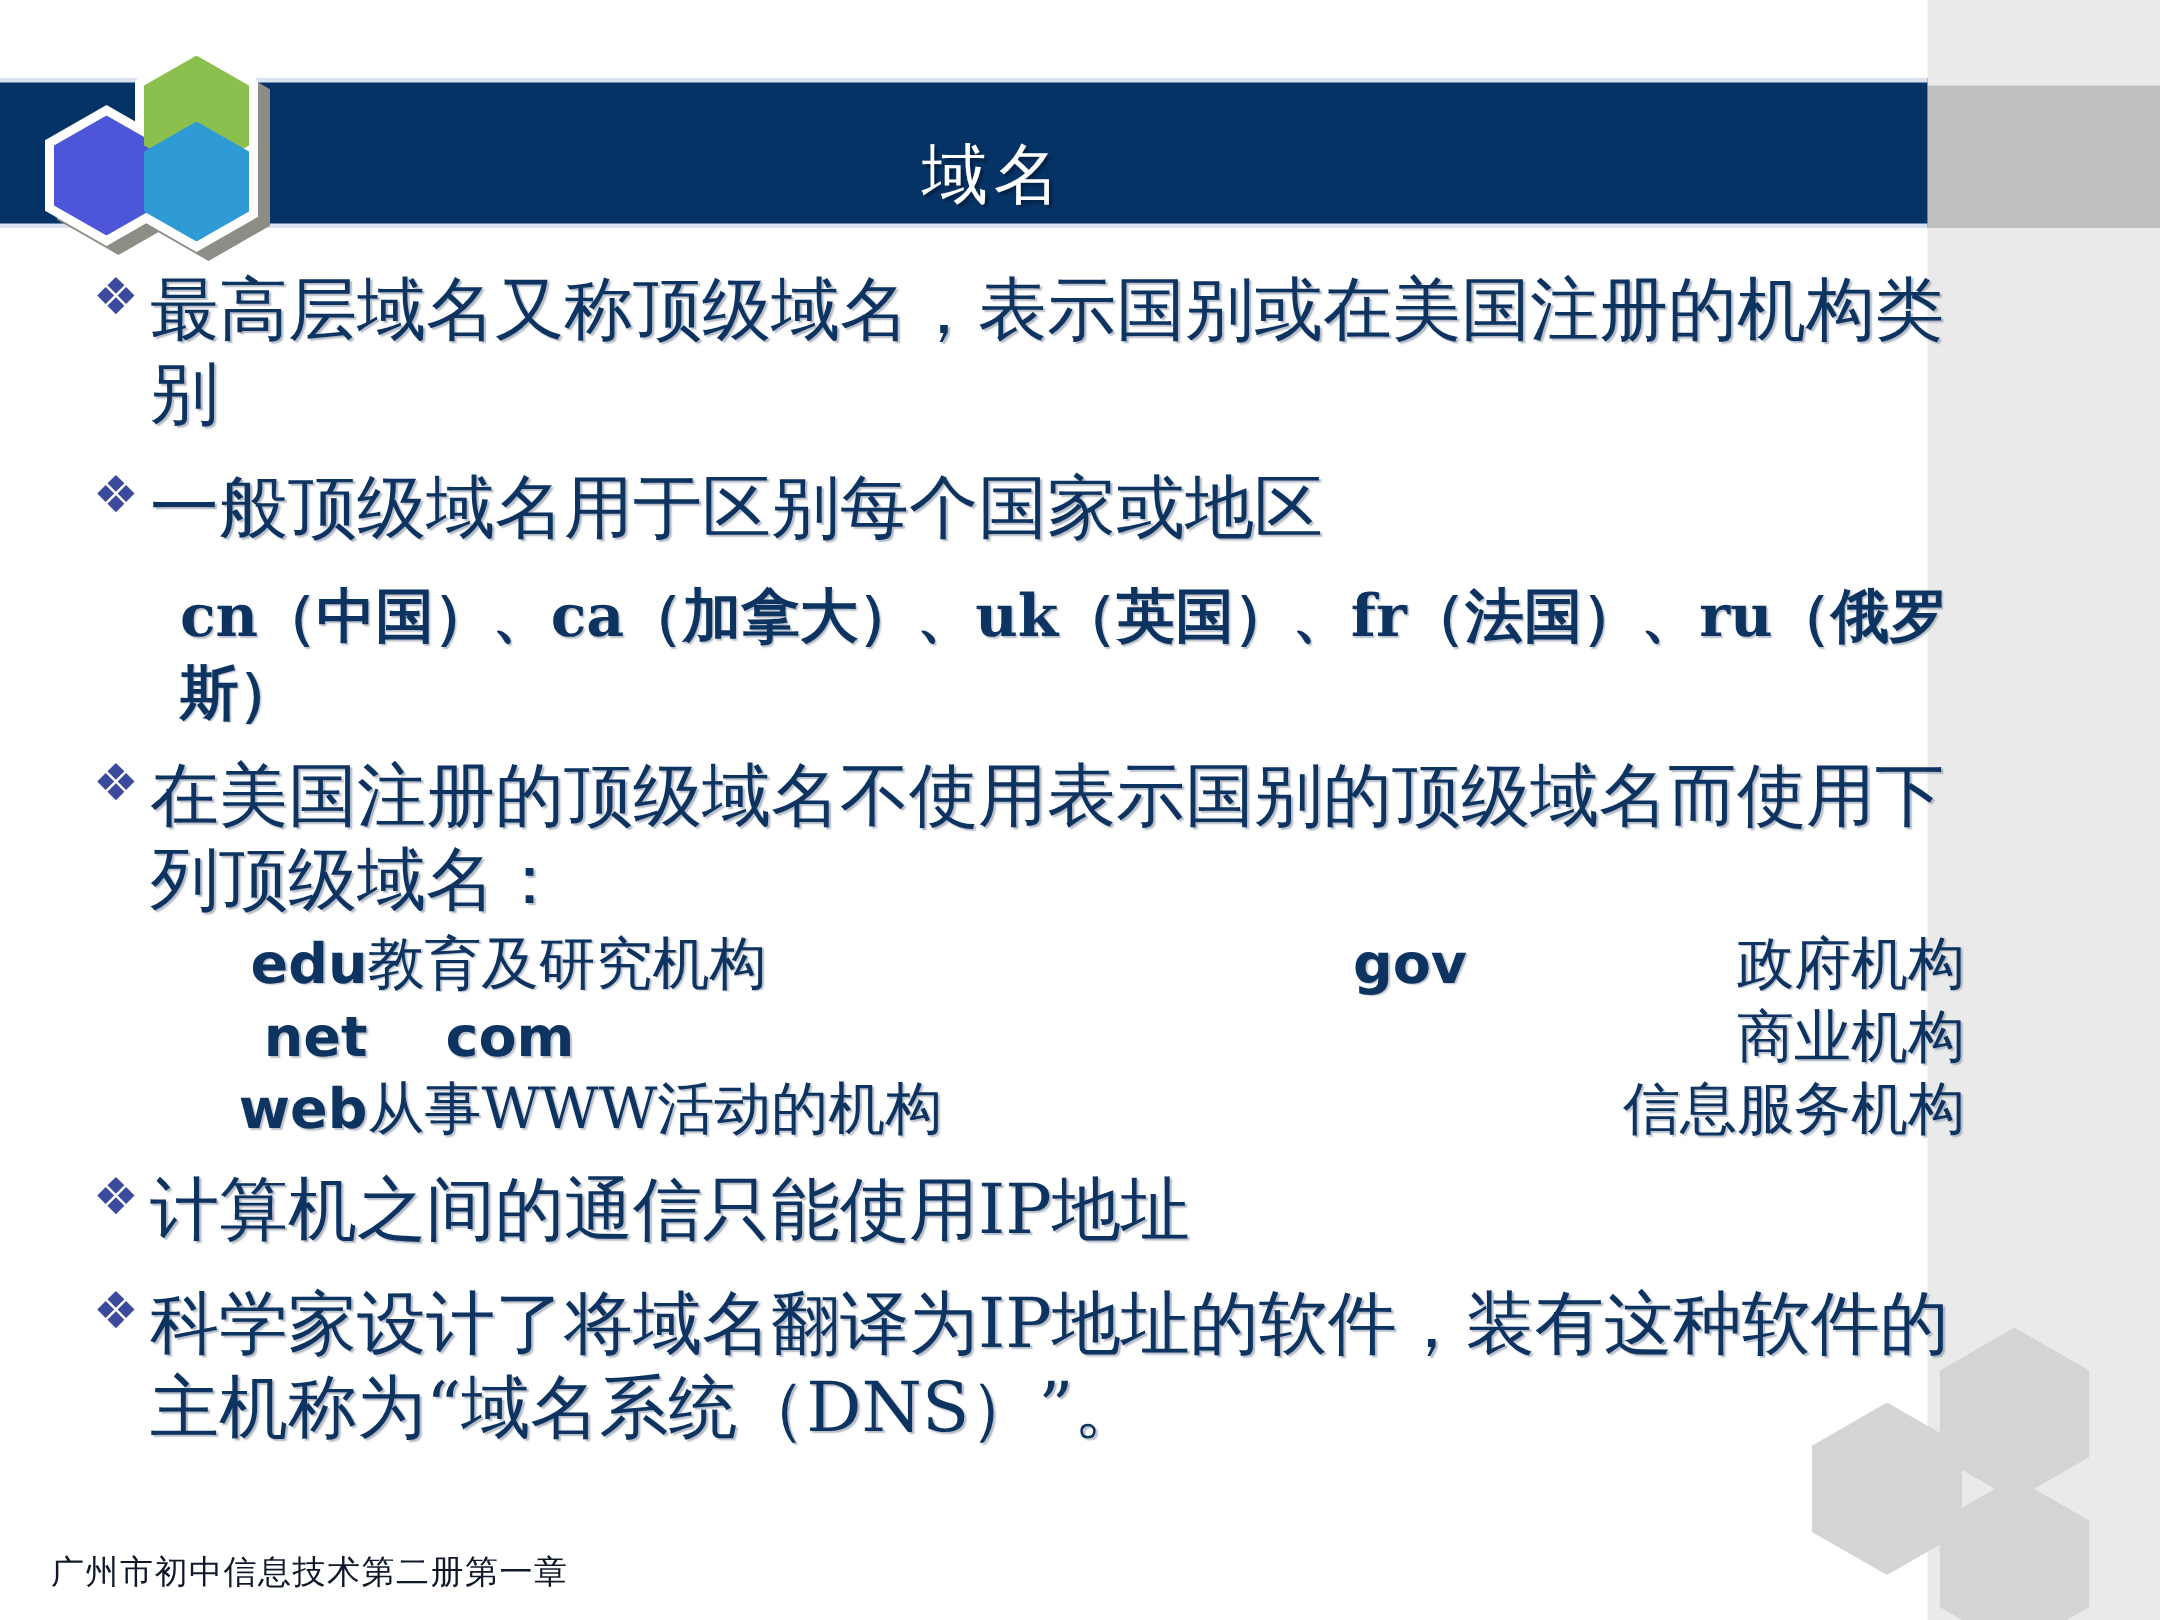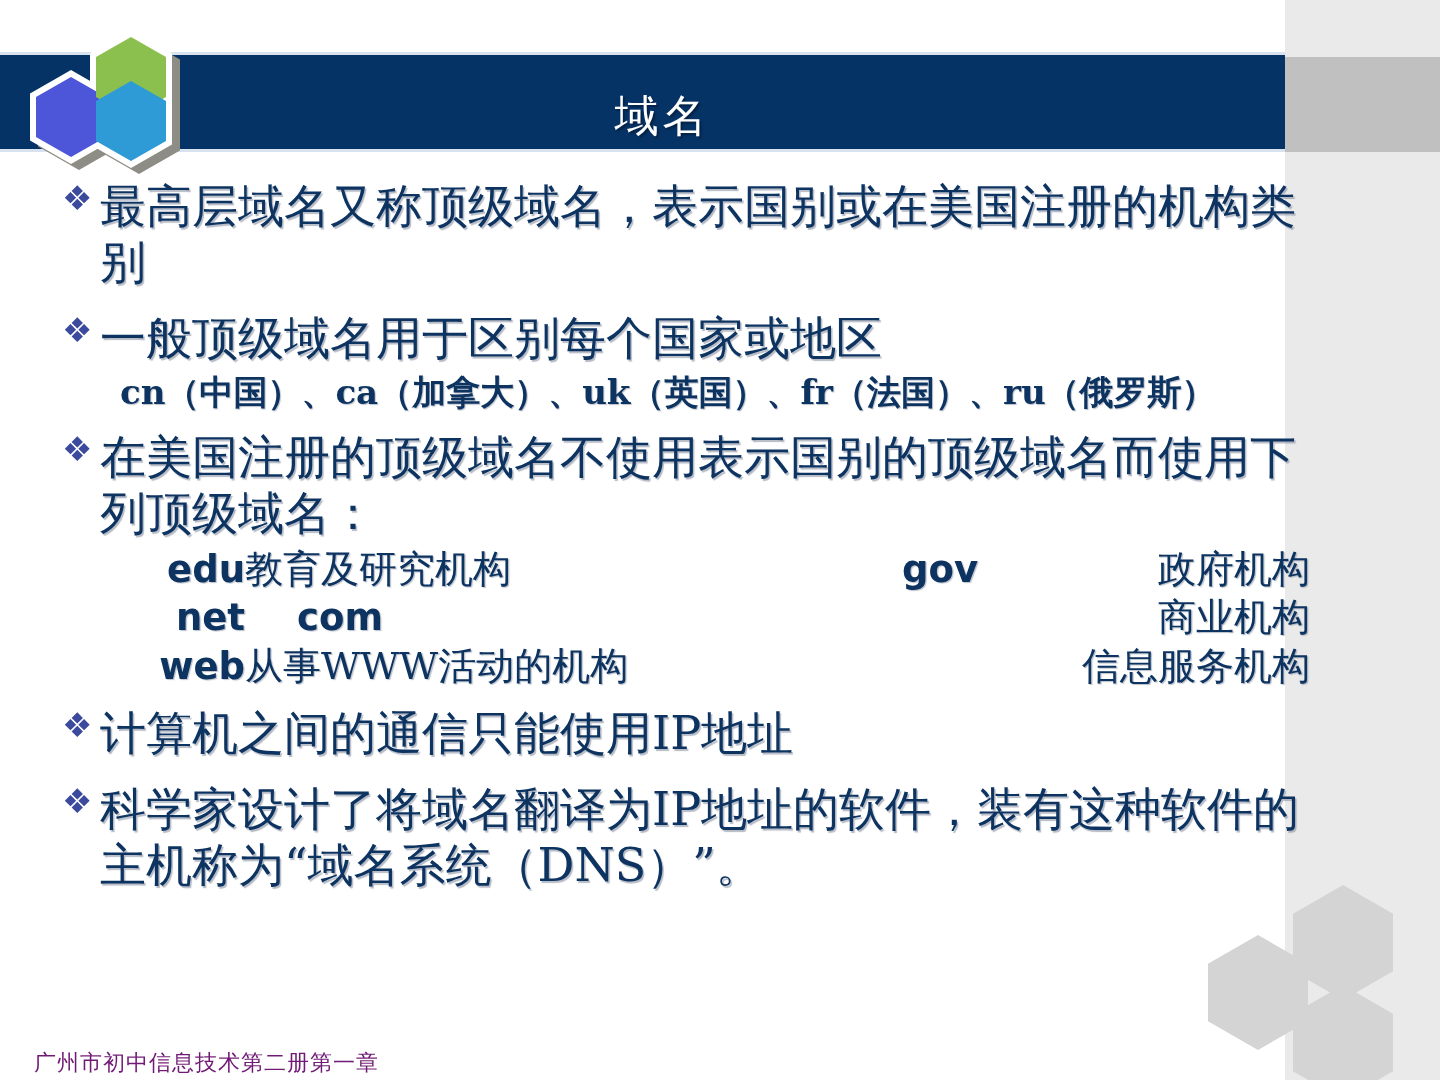--- a/index.html
+++ b/index.html
@@ -149,25 +149,25 @@
     font-size: 46px;
     line-height: 1.22;
     font-weight: 400;
     text-shadow: 1.5px 1.5px 1px rgba(120,130,150,0.55);
   }
 
   .sub-line {
     padding-left: 120px;
     color: #0d3361;
     font-family: "DejaVu Serif", "Liberation Serif", serif;
-    font-size: 34px;
+    font-size: 39px;
     font-weight: bold;
     line-height: 1.3;
     text-shadow: 1px 1px 1px rgba(120,130,150,0.5);
-    margin-top: 4px;
+    margin-top: 20px;
   }
 
   
   .tld-table {
     padding-left: 115px;
     margin-top: 4px;
   }
   .tld-row {
     display: flex;
     align-items: baseline;
@@ -188,25 +188,24 @@
   .c4 { flex: 1 1 auto;  text-align: right; }
 
   .gap-sm { height: 14px; }
   .gap-md { height: 20px; }
 
   
   .footer {
     position: absolute;
     left: 34px;
     top: 1033px;
-    color: #701a75;
+    color: #0f172a;
     font-family: "DejaVu Serif", "Liberation Serif", serif;
     font-size: 22px;
     letter-spacing: 1px;
-    margin-top: 15px;
   }
 </style>
 </head>
 <body>
 
 <div id="slide">
 
   <div class="right-band"></div>
   <div class="right-band-dark"></div>
 

